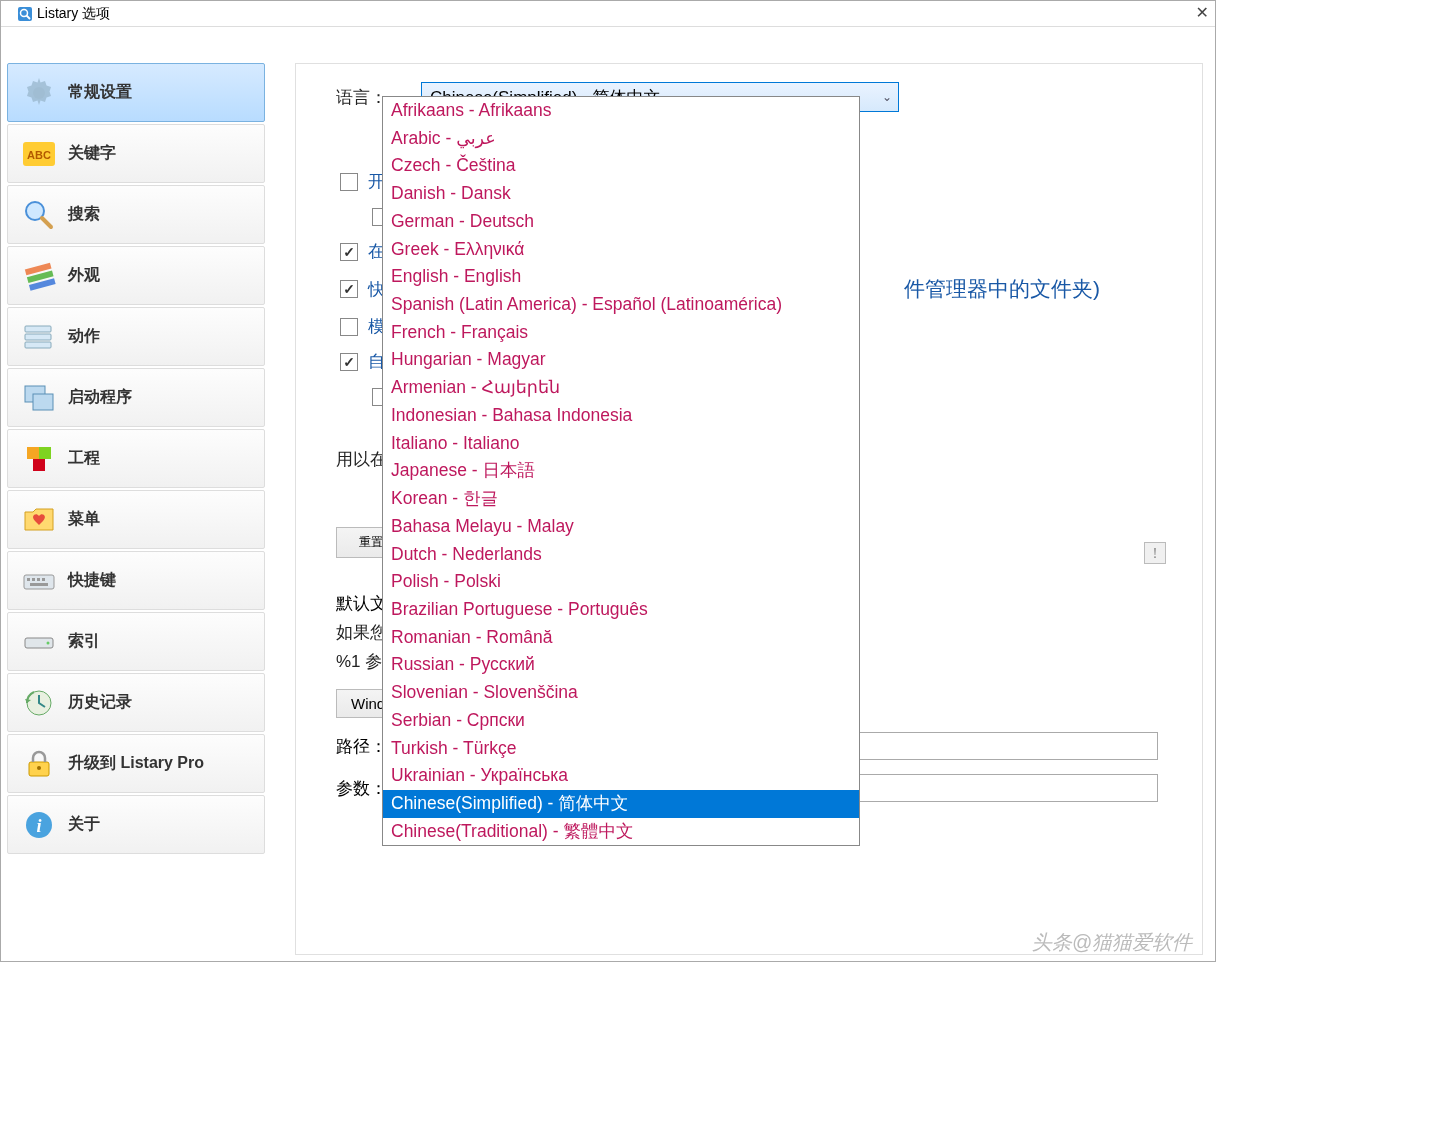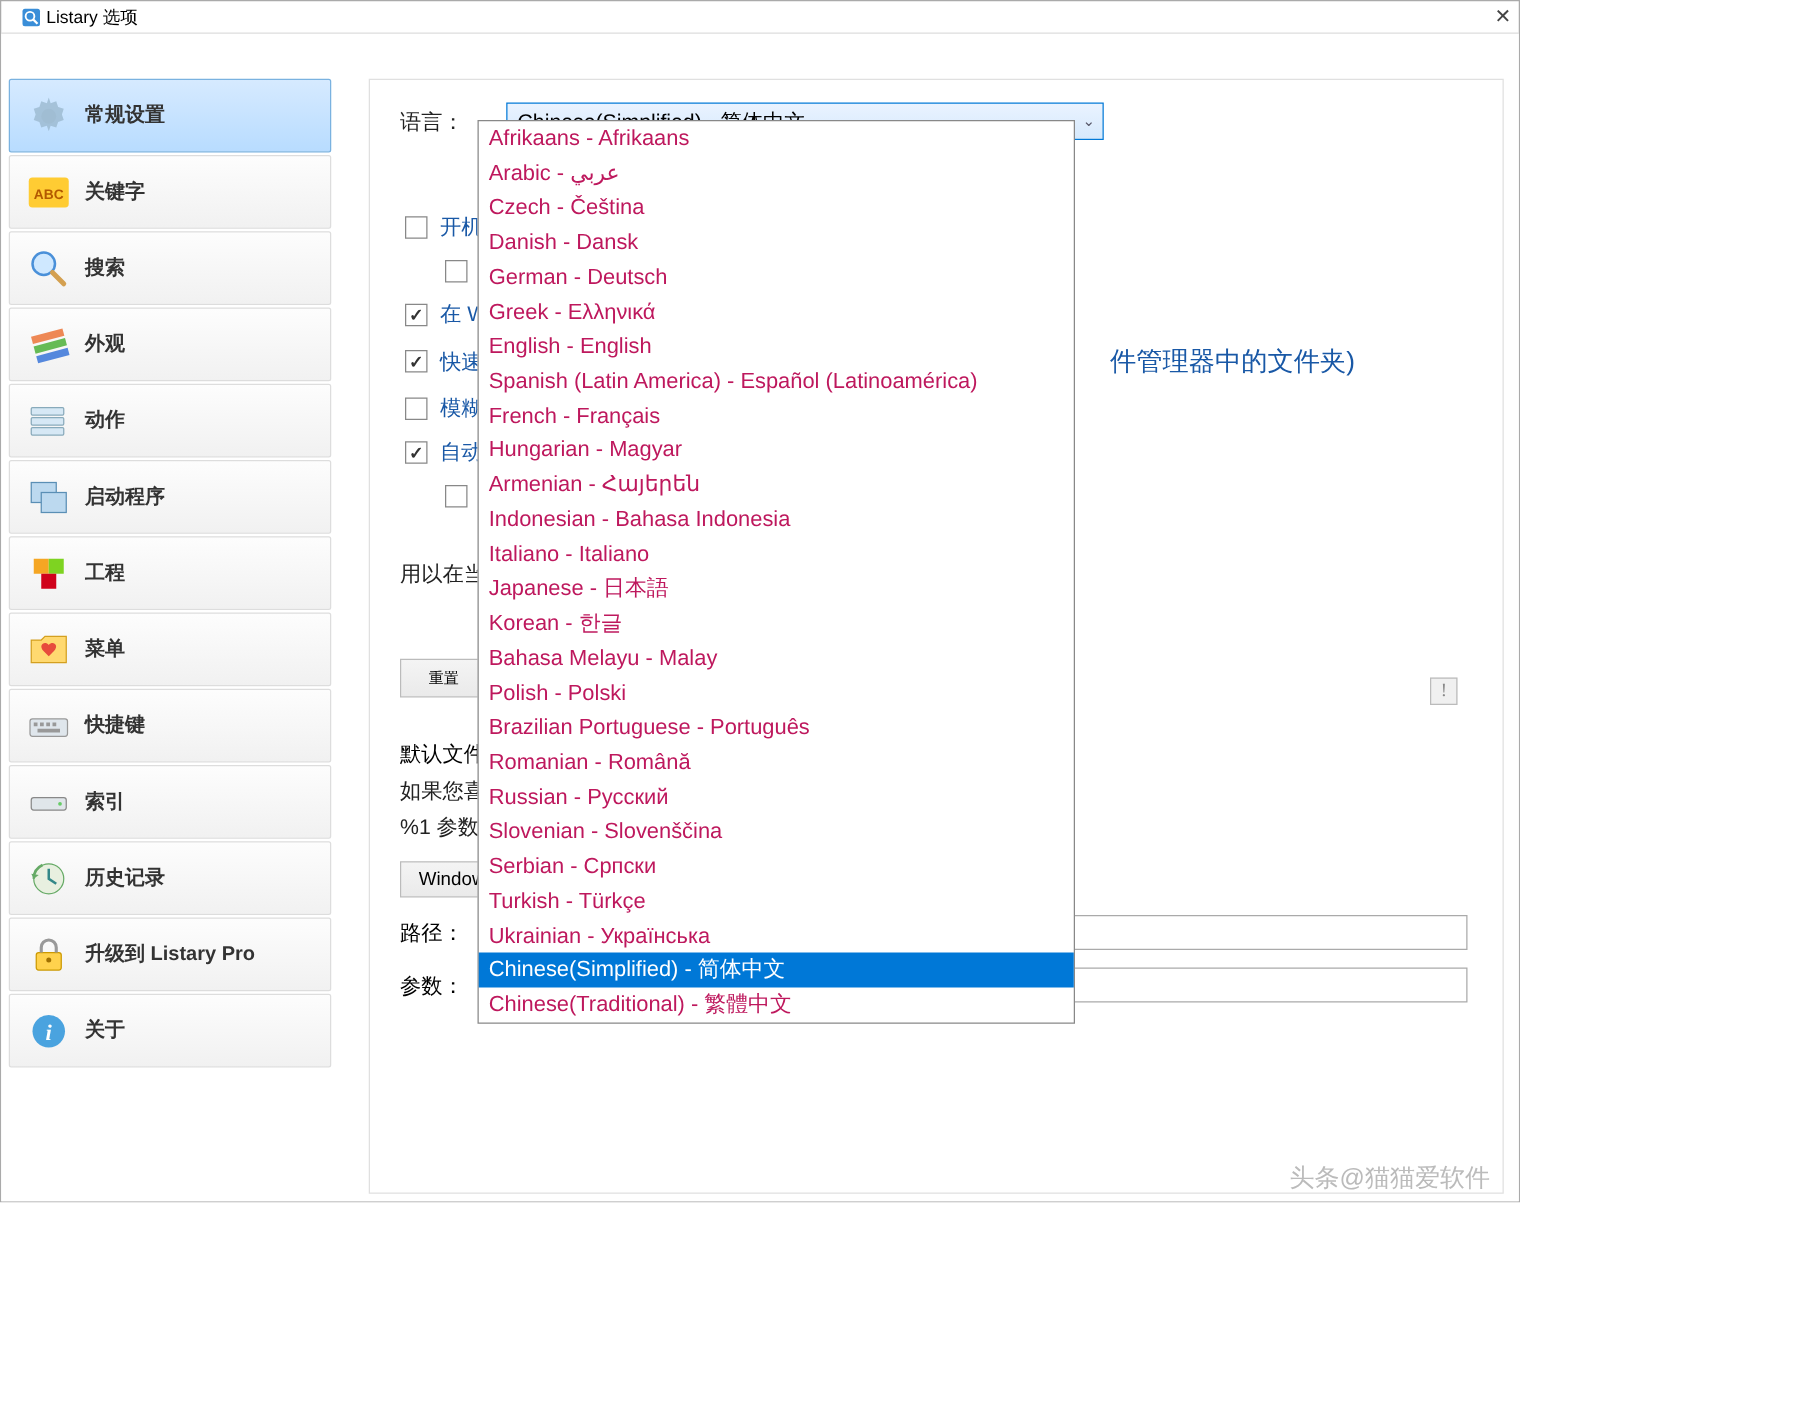--- a/index.html
+++ b/index.html
@@ -8,21 +8,21 @@
 .titlebar { height: 26px; display: flex; align-items: center; border-bottom: 1px solid #ddd; padding: 0 16px; position: relative; }
 .titlebar-icon { width: 16px; height: 16px; display: inline-flex; align-items: center; justify-content: center; margin-right: 4px; }
 .titlebar-text { font-size: 14px; }
 .titlebar-close { position: absolute; right: 6px; top: 2px; font-size: 16px; color: #444; cursor: pointer; font-family: sans-serif; }
 .content { display: flex; padding: 6px 0 6px 6px; height: 934px; background: #fff; }
 .sidebar { width: 258px; display: flex; flex-direction: column; gap: 2px; padding-top: 30px; }
 .side-item { height: 59px; display: flex; align-items: center; padding-left: 10px; border: 1px solid #ddd; border-radius: 2px; background: linear-gradient(#fdfdfd, #f1f1f1); cursor: pointer; font-size: 16px; }
 .side-item.active { background: linear-gradient(#d6eaff, #b8dcff); border: 1px solid #7ab2e0; }
 .side-icon { width: 42px; height: 42px; display: flex; align-items: center; justify-content: center; margin-right: 8px; }
 .side-label { font-weight: bold; color: #333; }
-.main { flex: 1; border: 1px solid #e0e0e0; margin: 30px 12px 0 30px; padding: 18px 24px; position: relative; background: #fff; }
+.main { flex: 1; border: 1px solid #e0e0e0; margin: 30px 12px 0 30px; padding: 18px 40px; position: relative; background: #fff; }
 .row { display: flex; align-items: center; margin-bottom: 18px; }
 .label { width: 85px; font-size: 17px; color: #222; }
 .combo { flex: 0 0 478px; height: 30px; border: 1px solid #0078d7; background: linear-gradient(#eaf3ff, #d6e9fc); display: flex; align-items: center; padding: 0 8px; position: relative; color: #000; font-size: 17px; cursor: pointer; }
 .combo-arrow { position: absolute; right: 6px; color: #556; font-size: 12px; }
 .checkbox-row { display: flex; align-items: center; margin: 12px 0 0 4px; }
 .checkbox-row.indent { margin-left: 36px; }
 .checkbox { width: 18px; height: 18px; border: 1px solid #888; margin-right: 10px; display: flex; align-items: center; justify-content: center; background: #fff; cursor: pointer; }
 .checkbox.checked::after { content: "✓"; font-size: 14px; color: #333; font-weight: bold; }
 .cb-label { color: #1958a6; font-size: 17px; }
 .cb-tail { color: #1958a6; font-size: 21px; }
@@ -31,21 +31,21 @@
 .info-btn { position: absolute; right: 36px; top: 478px; width: 22px; height: 22px; border: 1px solid #bbb; background: #f0f0f0; display: flex; align-items: center; justify-content: center; color: #888; font-family: Georgia, serif; cursor: pointer; }
 .reset-btn { display: inline-block; border: 1px solid #bbb; background: linear-gradient(#f4f4f4, #eaeaea); padding: 6px 22px; font-size: 12px; margin-top: 10px; cursor: pointer; }
 .section-heading { font-size: 17px; margin-top: 34px; }
 .win-btn { display: inline-block; border: 1px solid #bbb; background: linear-gradient(#f4f4f4, #eaeaea); padding: 5px 14px; margin-top: 10px; cursor: pointer; }
 .field-row { display: flex; align-items: center; margin-top: 14px; }
 .field-label { width: 82px; font-size: 17px; }
 .field-input { flex: 1; height: 28px; border: 1px solid #aaa; background: #fff; padding: 0 6px; font-size: 15px; margin-right: 4px; }
 .dropdown { position: absolute; left: 86px; top: 32px; width: 478px; background: #fff; border: 1px solid #888; z-index: 10; }
 .dropdown-item { padding: 1px 8px; font-size: 17.5px; cursor: pointer; color: #be185d; line-height: 1.47; }
 .dropdown-item.selected { background: #0078d7; color: #fff; }
-.watermark { position: absolute; right: 10px; bottom: -2px; font-size: 20px; color: #bbb; pointer-events: none; }
+.watermark { position: absolute; right: 10px; bottom: -2px; font-size: 20px; color: #bbb; font-style: italic; pointer-events: none; }
 </style>
 </head>
 <body>
 
 <div class="window">
   <div class="titlebar">
     <span class="titlebar-icon">
       <svg width="16" height="16" viewBox="0 0 16 16">
           <rect x="1" y="1" width="14" height="14" rx="2" fill="#3a8ed8"></rect>
           <circle cx="7" cy="7" r="3.5" fill="none" stroke="#fff" stroke-width="1.5"></circle>
@@ -208,20 +208,21 @@
           <div class="dropdown-item">English - English</div>
           <div class="dropdown-item">Spanish (Latin America) - Español (Latinoamérica)</div>
           <div class="dropdown-item">French - Français</div>
           <div class="dropdown-item">Hungarian - Magyar</div>
           <div class="dropdown-item">Armenian - Հայերեն</div>
           <div class="dropdown-item">Indonesian - Bahasa Indonesia</div>
           <div class="dropdown-item">Italiano - Italiano</div>
           <div class="dropdown-item">Japanese - 日本語</div>
           <div class="dropdown-item">Korean - 한글</div>
           <div class="dropdown-item">Bahasa Melayu - Malay</div>
+          <div class="dropdown-item">Dutch - Nederlands</div>
           <div class="dropdown-item">Polish - Polski</div>
           <div class="dropdown-item">Brazilian Portuguese - Português</div>
           <div class="dropdown-item">Romanian - Română</div>
           <div class="dropdown-item">Russian - Русский</div>
           <div class="dropdown-item">Slovenian - Slovenščina</div>
           <div class="dropdown-item">Serbian - Српски</div>
           <div class="dropdown-item">Turkish - Türkçe</div>
           <div class="dropdown-item">Ukrainian - Українська</div>
           <div class="dropdown-item selected">Chinese(Simplified) - 简体中文</div>
           <div class="dropdown-item">Chinese(Traditional) - 繁體中文</div>

